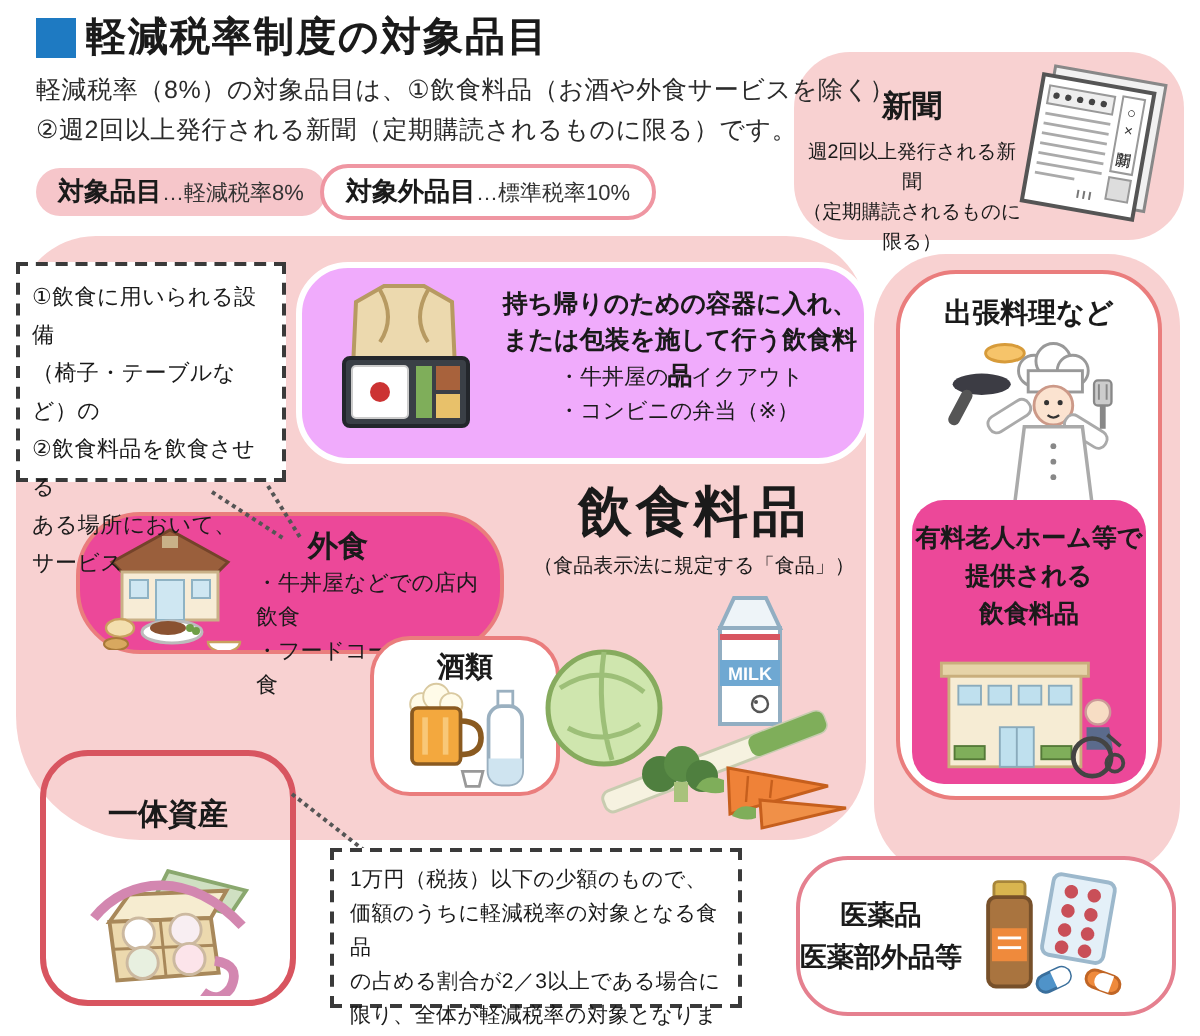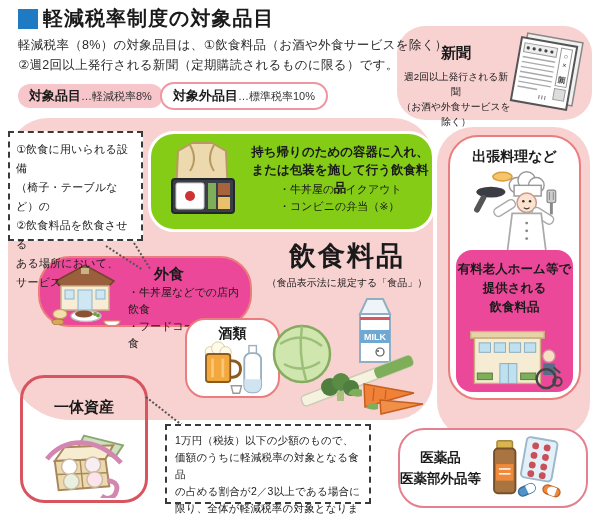--- a/index.html
+++ b/index.html
@@ -15,21 +15,21 @@
   .pill1{left:18px;top:84px;background:#f6c6ca;}
   .pill2{left:160px;top:82px;background:#fff;border:2px solid #ef96a2;}
   .pill b{font-size:13px;} .pill span{font-size:11px;color:#333;}
   
   .blob{background:#f8d1d1;}
   .blob-main{left:8px;top:118px;width:425px;height:302px;border-radius:40px 40px 40px 62px;}
   .blob-news{left:397px;top:26px;width:195px;height:94px;border-radius:28px;}
   .blob-right{left:437px;top:127px;width:153px;height:311px;border-radius:36px;}
   
   .box{box-sizing:border-box;}
-  .box-takeout{left:148px;top:131px;width:287px;height:101px;background:#84cc16;border:3px solid #fff;border-radius:26px;}
+  .box-takeout{left:148px;top:131px;width:287px;height:101px;background:#f0abfc;border:3px solid #fff;border-radius:26px;}
   .box-eatout{left:38px;top:256px;width:214px;height:71px;background:#ec4899;border:2.5px solid #ea7d7d;border-radius:32px;}
   .box-alcohol{left:185px;top:318px;width:95px;height:80px;background:#fff;border:2.5px solid #ea7d7d;border-radius:20px;}
   .box-catering{left:448px;top:135px;width:133px;height:265px;background:#fff;border:2px solid #ea7d7d;border-radius:30px;}
   .box-nursing{left:456px;top:250px;width:117px;height:142px;background:#ec4899;border-radius:16px;z-index:3;}
   .box-asset{left:20px;top:375px;width:128px;height:128px;background:transparent;border:3px solid #d85560;border-radius:24px;z-index:2;}
   .box-medicine{left:398px;top:428px;width:190px;height:80px;background:#fff;border:2.5px solid #e5808f;border-radius:26px;
                 display:flex;align-items:center;justify-content:flex-start;gap:6px;}
   .dashed{background:#fff;border:2px dashed #3a3a3a;z-index:4;box-sizing:border-box;}
   .dashed-service{left:8px;top:131px;width:135px;height:110px;padding:7px 6px;font-size:11px;line-height:19px;letter-spacing:.2px;}
   .dashed-asset{left:165px;top:424px;width:206px;height:80px;padding:6px 8px;font-size:10.5px;line-height:17px;letter-spacing:.2px;}
@@ -70,21 +70,21 @@
       <span>…軽減税率8%</span>
   </div>
   <div class="abs pill pill2">
     <b>対象外品目</b>
       <span>…標準税率10%</span>
   </div>
 
   <div class="abs news-text">
     <div class="t">新聞</div>
     <div class="s">週2回以上発行される新聞</div>
-    <div class="s">（お酒や外食サービスを除く）</div>
+    <div class="s">（定期購読されるものに限る）</div>
   </div>
   <svg class="abs" style="left:505px;top:30px;" width="84" height="88" viewBox="0 0 84 88">
     <g transform="rotate(10 42 44)">
       <rect x="16" y="7" width="56" height="64" fill="#f1f1f1" stroke="#888" stroke-width="1.5"></rect>
       <rect x="11" y="12" width="56" height="64" fill="#fff" stroke="#555" stroke-width="2"></rect>
       <rect x="52" y="16" width="11" height="38" fill="#fff" stroke="#999" stroke-width="1"></rect>
       <text x="57.5" y="19" font-size="7.5" fill="#333" style="writing-mode:tb;">○×新聞</text>
       <rect x="15" y="17" width="33" height="9" fill="#eee" stroke="#999" stroke-width="1"></rect>
       <circle cx="19" cy="21.5" r="1.6" fill="#444"></circle>
         <circle cx="25" cy="21.5" r="1.6" fill="#444"></circle>

